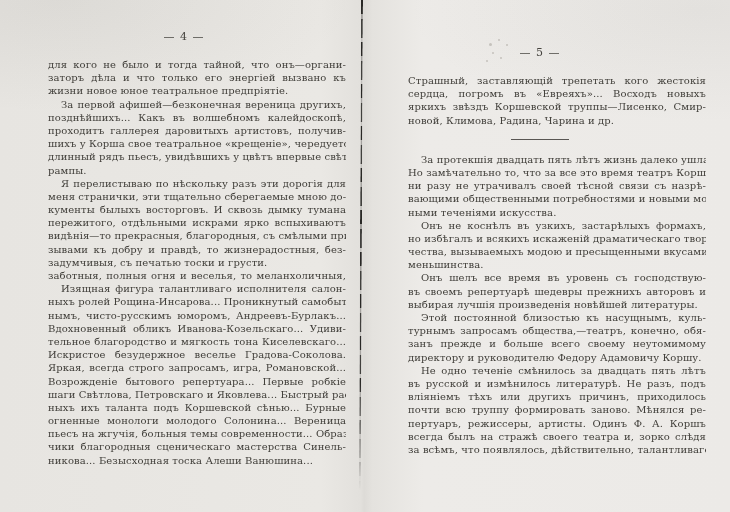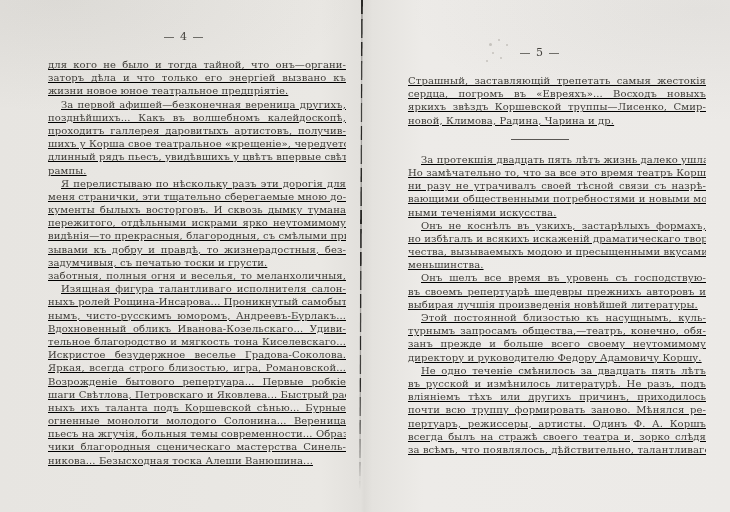--- a/index.html
+++ b/index.html
@@ -35,21 +35,21 @@
   #page-right { left: 363px; width: 367px; }
 
   .page-header {
     position: absolute;
     font-size: 11px; letter-spacing: 1px;
     color: #46443f; text-align: center;
   }
   #page-left .page-header  { left: 48px;  width: 298px; top: 30px; transform: translateX(-13px); }
   #page-right .page-header { left: 45px;  width: 298px; top: 46px; transform: translateX(-17px); }
 
-  .text-block { position: absolute; width: 298px; text-decoration: underline; }
+  .text-block { position: absolute; width: 298px; }
   #page-left .text-block  { left: 48px; top: 58px; }
   #page-right .text-block { left: 45px; top: 74px; }
 
   .line {
     font-size: 10px; line-height: 13.2px; height: 13.2px;
     color: #3f3d38;
     letter-spacing: 0.1px;
     text-align: justify; text-align-last: justify;
     white-space: nowrap; overflow: hidden;
   }
@@ -84,50 +84,50 @@
           <div class="line">позднѣйшихъ... Какъ въ волшебномъ калейдоскопѣ,</div>
           <div class="line">проходитъ галлерея даровитыхъ артистовъ, получив-</div>
           <div class="line">шихъ у Корша свое театральное «крещеніе», чередуется</div>
           <div class="line">длинный рядъ пьесъ, увидѣвшихъ у цвѣтъ впервые свѣтъ</div>
           <div class="line last">рампы.</div>
         </div>
         <div class="paragraph">
           <div class="line indent">Я перелистываю по нѣскольку разъ эти дорогія для</div>
           <div class="line">меня странички, эти тщательно сберегаемые мною до-</div>
           <div class="line">кументы былыхъ восторговъ. И сквозь дымку тумана</div>
-          <div class="line">пережитого, отдѣльными искрами ярко неутомимому</div>
+          <div class="line">пережитого, отдѣльными искрами ярко вспыхиваютъ</div>
           <div class="line">видѣнія—то прекрасныя, благородныя, съ смѣлыми при-</div>
           <div class="line">зывами къ добру и правдѣ, то жизнерадостныя, без-</div>
           <div class="line last">задумчивыя, съ печатью тоски и грусти.</div>
           <div class="line">заботныя, полныя огня и веселья, то меланхоличныя,</div>
         </div>
         <div class="paragraph">
           <div class="line indent">Изящная фигура талантливаго исполнителя салон-</div>
           <div class="line">ныхъ ролей Рощина-Инсарова... Проникнутый самобыт-</div>
           <div class="line">нымъ, чисто-русскимъ юморомъ, Андреевъ-Бурлакъ...</div>
           <div class="line">Вдохновенный обликъ Иванова-Козельскаго... Удиви-</div>
           <div class="line">тельное благородство и мягкость тона Киселевскаго...</div>
           <div class="line">Искристое безудержное веселье Градова-Соколова.</div>
-          <div class="line">Яркая, всегда строго близостью, игра, Романовской...</div>
+          <div class="line">Яркая, всегда строго запросамъ, игра, Романовской...</div>
           <div class="line">Возрожденіе бытового репертуара... Первые робкіе</div>
           <div class="line">шаги Свѣтлова, Петровскаго и Яковлева... Быстрый рас-</div>
           <div class="line">ныхъ ихъ таланта подъ Коршевской сѣнью... Бурные</div>
           <div class="line">огненные монологи молодого Солонина... Вереница</div>
           <div class="line">пьесъ на жгучія, больныя темы современности... Образ-</div>
           <div class="line">чики благородныя сценическаго мастерства Синель-</div>
           <div class="line last">никова... Безысходная тоска Алеши Ванюшина...</div>
         </div>
       </div>
   </div>
 
   <div class="page" id="page-right">
     <div class="page-header">— 5 —</div>
     <div class="text-block">
         <div class="paragraph">
-          <div class="line">Страшный, заставляющій трепетать самыя жестокія</div>
+          <div class="line">Страшный, заставляющій трепетать кого жестокія</div>
           <div class="line">сердца, погромъ въ «Евреяхъ»... Восходъ новыхъ</div>
           <div class="line">яркихъ звѣздъ Коршевской труппы—Лисенко, Смир-</div>
           <div class="line last">новой, Климова, Радина, Чарина и др.</div>
         </div>
         <div class="separator-rule-box">
           <div class="separator-rule"></div>
         </div>
         <div class="paragraph">
           <div class="line indent">За протекшія двадцать пять лѣтъ жизнь далеко ушла</div>
           <div class="line">Но замѣчательно то, что за все это время театръ Корша</div>

